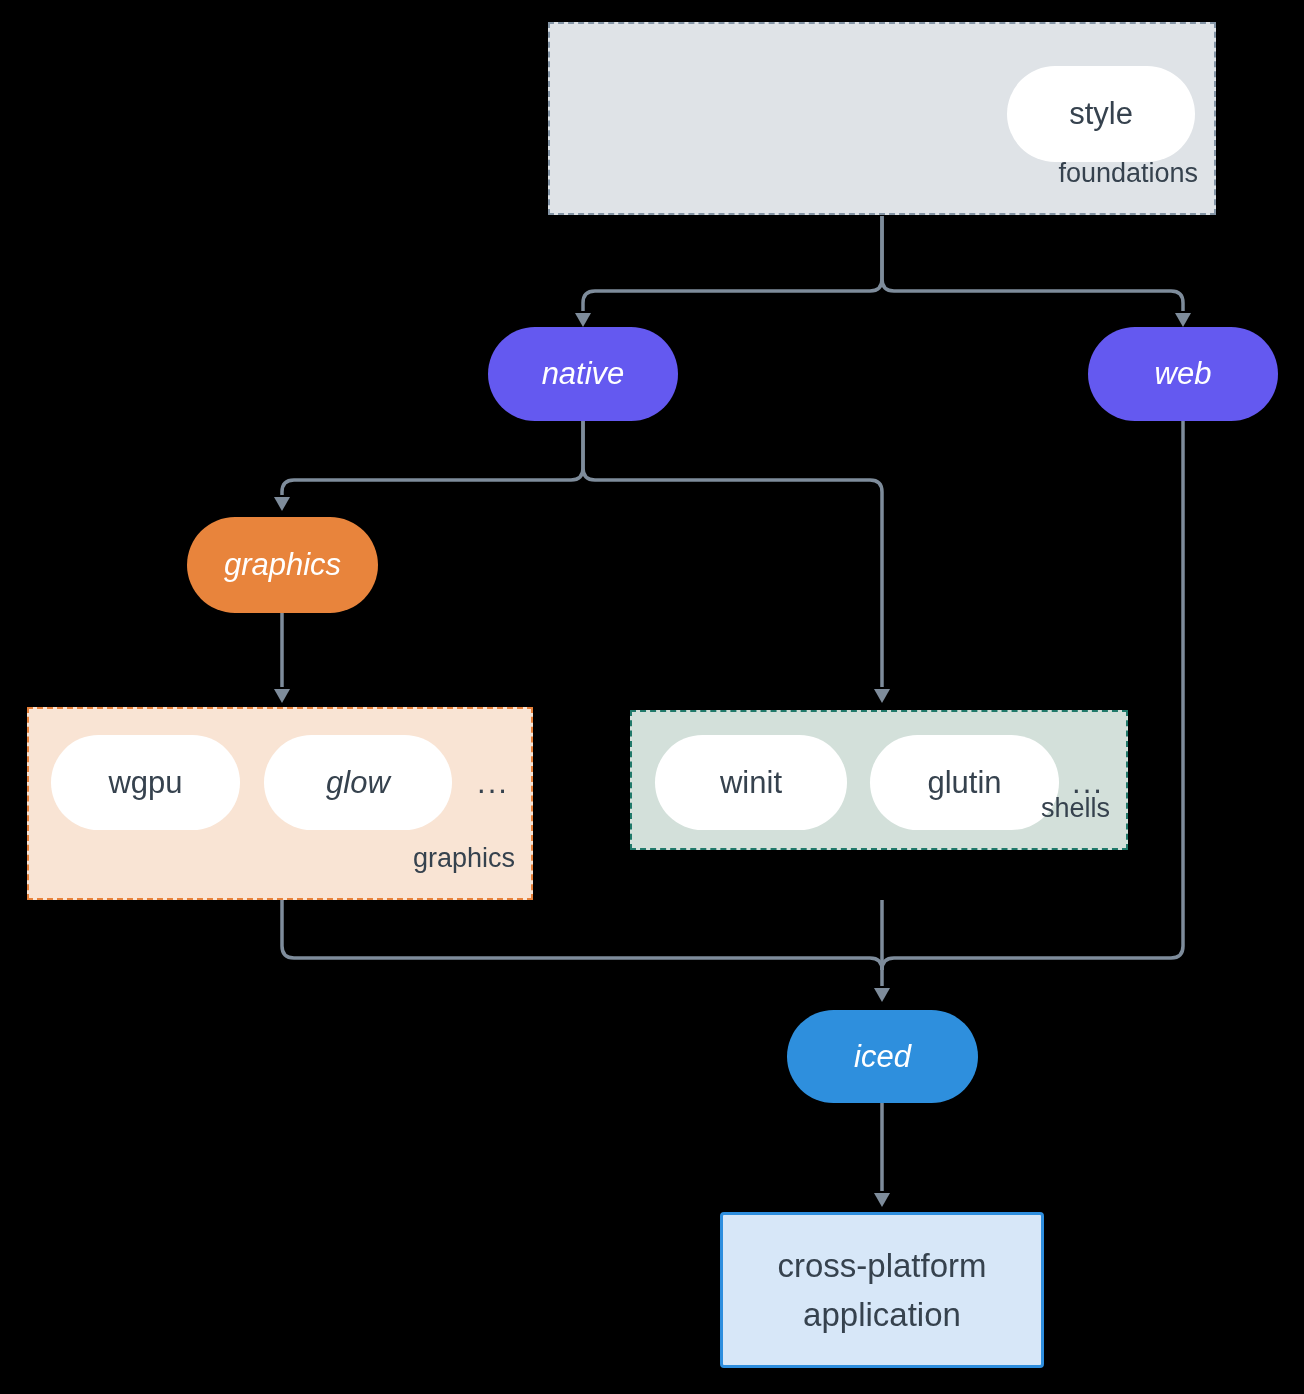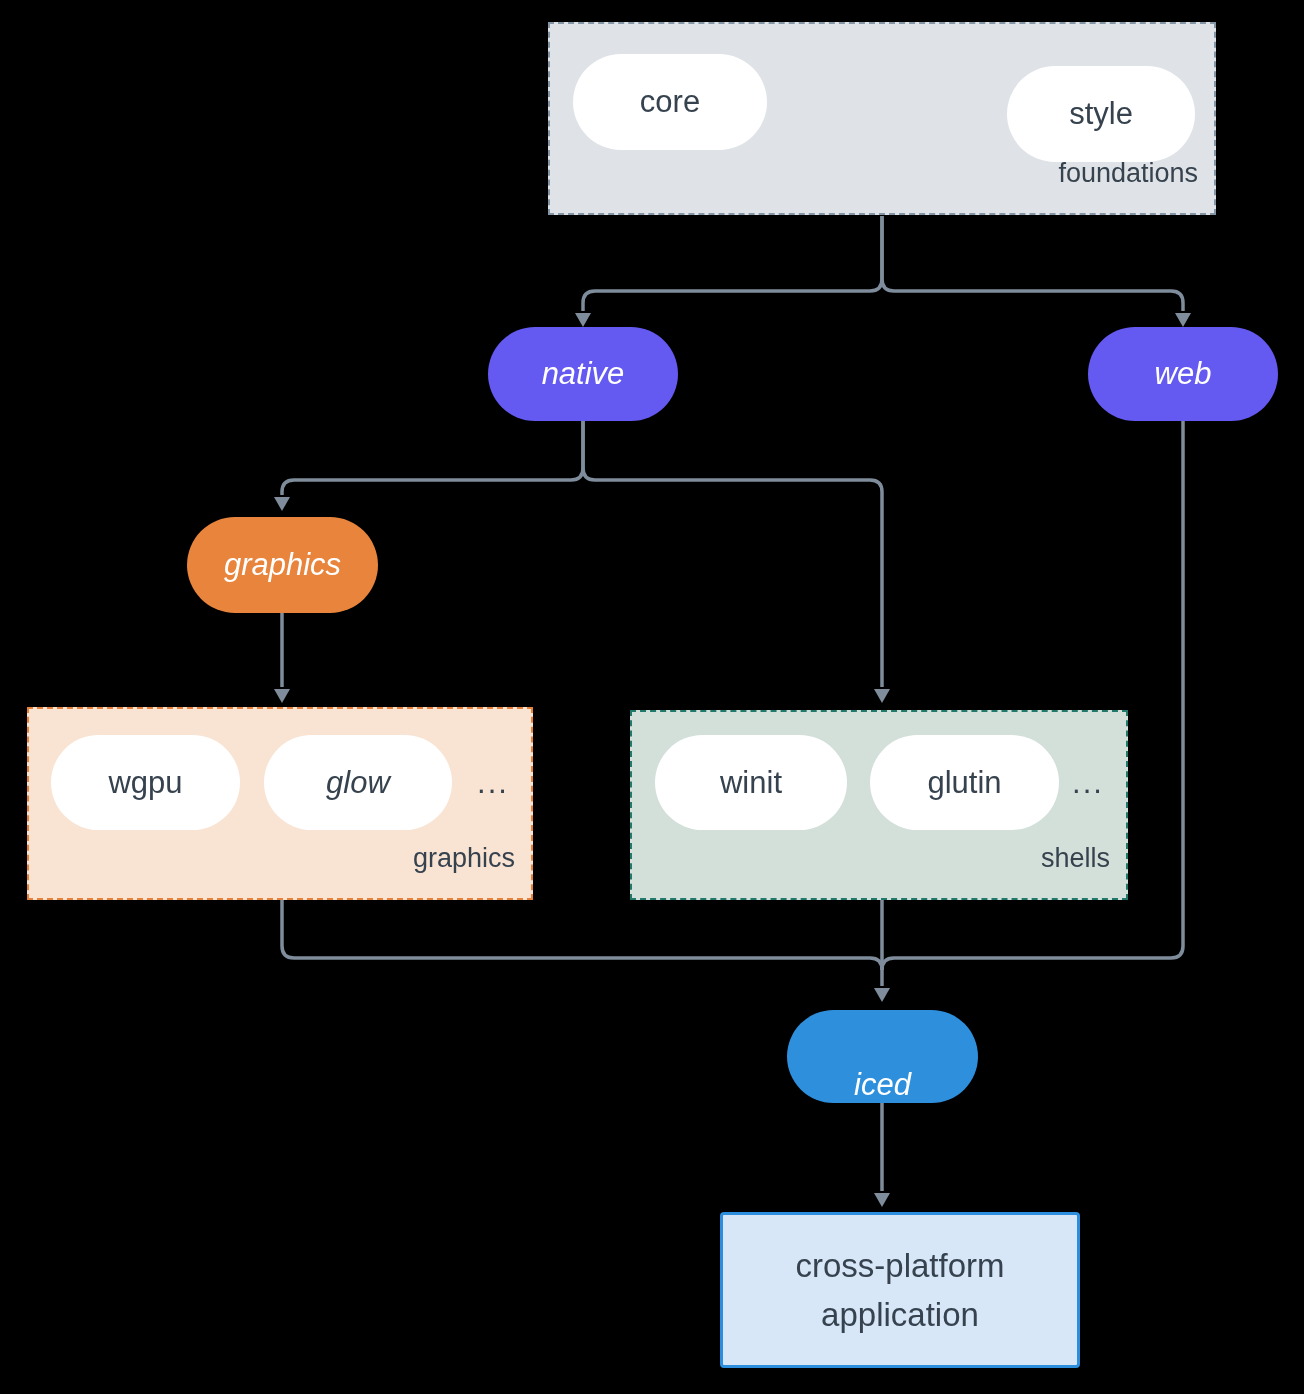--- a/index.html
+++ b/index.html
@@ -50,23 +50,20 @@
     <path d="M 282 900 L 282 946 Q 282 958 294 958 L 870 958 Q 882 958 882 970"></path>
     <path d="M 1183 419 L 1183 946 Q 1183 958 1171 958 L 894 958 Q 882 958 882 970"></path>
     <path d="M 882 900 L 882 986"></path>
     <polygon points="874,988 890,988 882,1002"></polygon>
 
     <path d="M 882 1103 L 882 1191"></path>
     <polygon points="874,1193 890,1193 882,1207"></polygon>
   </svg>
 
   <div class="group" style="left:548px; top:22px; width:668px; height:193px; background:var(--foundations-fill); border-color:var(--foundations-border);">
-    <div class="pill" style="left:23px; top:30px; width:194px; height:96px;">
-        <span>core</span>
-      </div>
     <div class="pill" style="left:457px; top:30px; width:188px; height:96px;margin-top:12px;">
         <span>style</span>
       </div>
     <div class="group-label">foundations</div>
   </div>
 
   <div class="pill colored" style="left:488px; top:327px; width:190px; height:94px; background:var(--purple);">
       <span>native</span>
     </div>
   <div class="pill colored" style="left:1088px; top:327px; width:190px; height:94px; background:var(--purple);">
@@ -81,33 +78,33 @@
     <div class="pill" style="left:22px; top:26px; width:189px; height:95px;">
         <span>wgpu</span>
       </div>
     <div class="pill" style="left:235px; top:26px; width:188px; height:95px;font-style:italic;">
         <span>glow</span>
       </div>
     <div class="ellipsis" style="right:12px; top:26px; width:52px; height:95px;">...</div>
     <div class="group-label">graphics</div>
   </div>
 
-  <div class="group" style="left:630px; top:710px; width:498px; height:190px; background:var(--shells-fill); border-color:var(--shells-border);">
+  <div class="group" style="left:630px; top:710px; width:498px; height:140px; background:var(--shells-fill); border-color:var(--shells-border);">
     <div class="pill" style="left:23px; top:23px; width:192px; height:95px;">
         <span>winit</span>
       </div>
     <div class="pill" style="left:238px; top:23px; width:189px; height:95px;">
         <span>glutin</span>
       </div>
     <div class="ellipsis" style="right:12px; top:23px; width:52px; height:95px;">...</div>
     <div class="group-label">shells</div>
   </div>
 
-  <div class="pill colored" style="left:787px; top:1010px; width:191px; height:93px; background:var(--blue);align-items:flex-end;">
+  <div class="pill colored" style="left:787px; top:1010px; width:191px; height:93px; background:var(--blue);">
       <span>iced</span>
     </div>
 
-  <div class="app-box" style="left:720px; top:1212px; width:360px; height:156px;">
+  <div class="app-box" style="left:720px; top:1212px; width:324px; height:156px;">
     <div>cross-platform</div>
     <div>application</div>
   </div>
 
 </div>
 
 </body></html>

